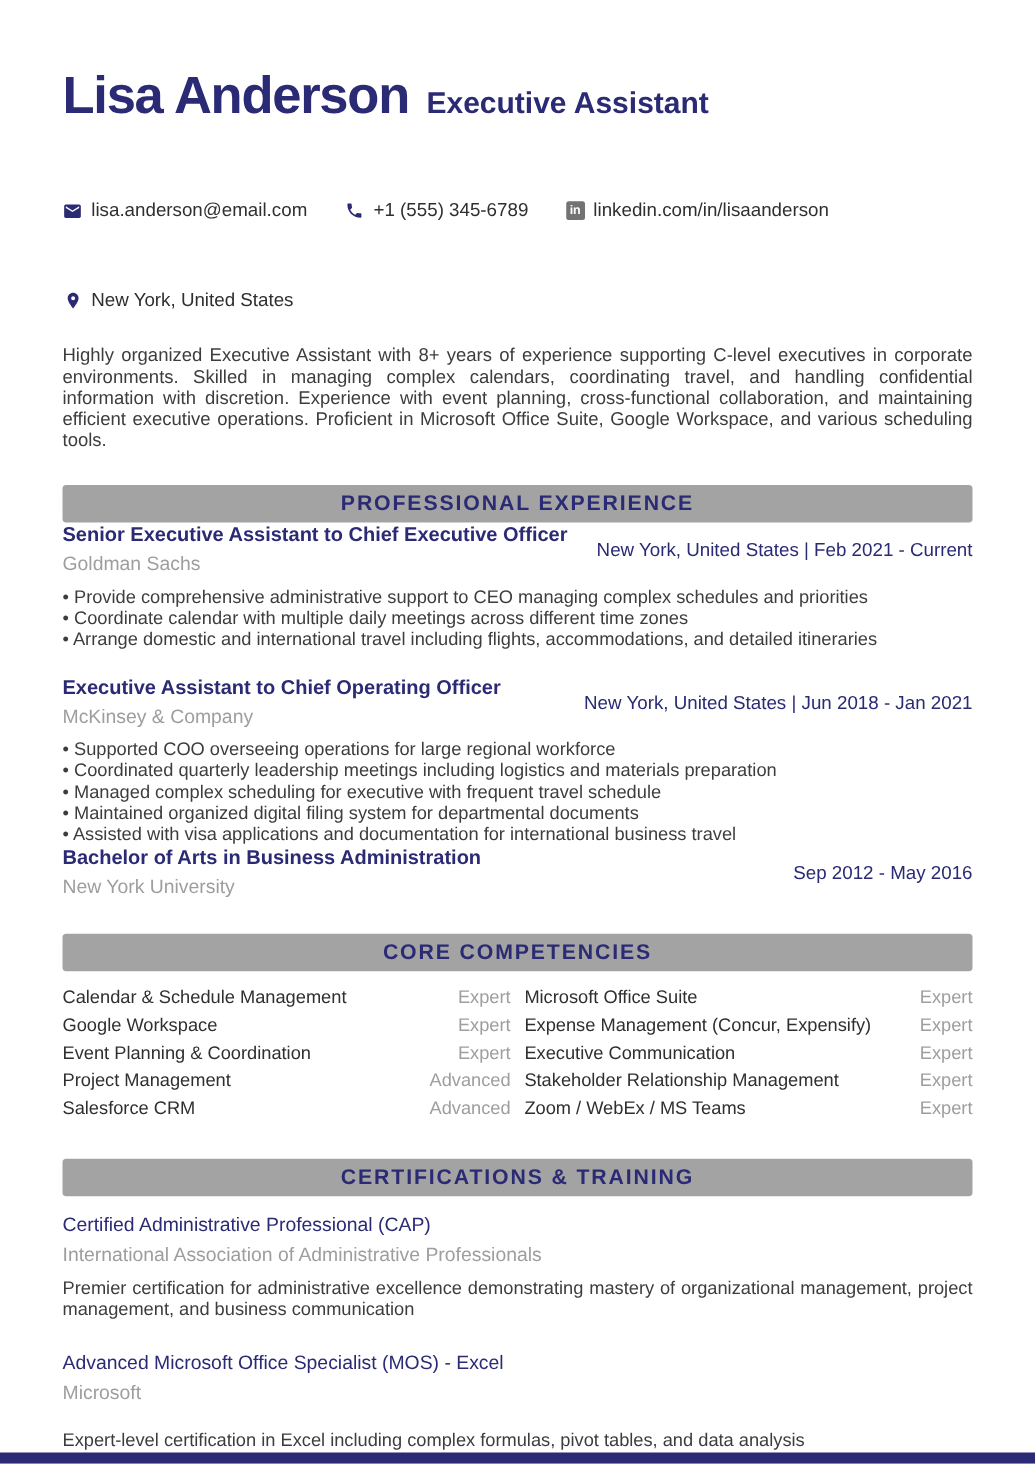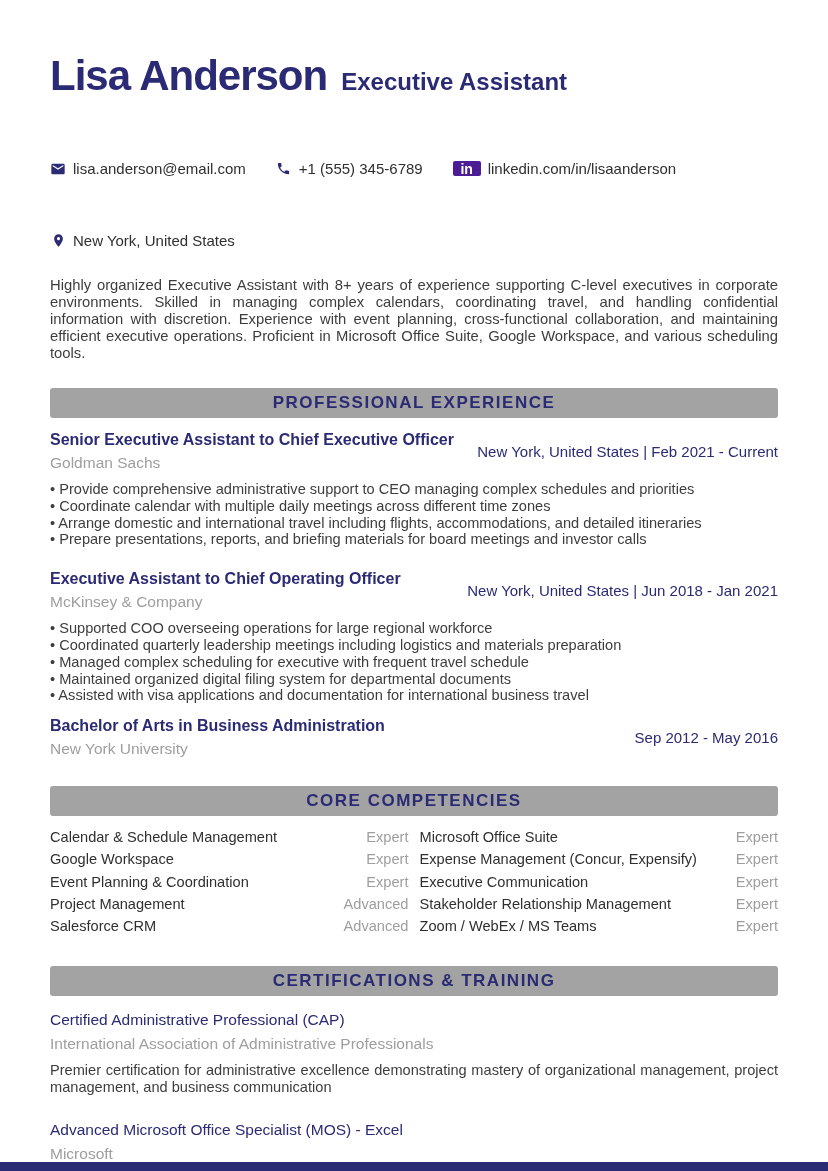--- a/index.html
+++ b/index.html
@@ -10,33 +10,33 @@
   
   .name-row { display:flex; align-items:baseline; gap:14px; margin-top:2px; }
   .name { font-size:42px; font-weight:bold; color:#2b2a74; letter-spacing:-1px; }
   .job-title { font-size:24px; font-weight:bold; color:#2b2a74; }
 
   .contact-row { display:flex; align-items:center; gap:30px; margin-top:16px; }
   .contact-row.second { margin-top:11px; }
   .contact-item { display:flex; align-items:center; gap:7px; font-size:15px; color:#2f2f2f;margin-top:44px; }
   .cicon { width:16px; height:16px; display:inline-flex; align-items:center; justify-content:center; flex:0 0 auto; }
   .cicon svg { display:block; }
-  .li-badge { width:28px; height:15px; background:#4c1d95; border-radius:2px; color:#fff;
-    font-size:14px; font-weight:bold; display:flex; align-items:center; justify-content:center; }
+  .li-badge { width:15px; height:15px; background:#737373; border-radius:2px; color:#fff;
+    font-size:10px; font-weight:bold; display:flex; align-items:center; justify-content:center; }
 
   .summary { margin-top:28px; font-size:14.8px; line-height:17px; color:#3d3d3d;
     text-align:justify; }
 
   
   .section-bar { margin-top:26px; height:30px; background:#a3a3a3; border-radius:3px;
     display:flex; align-items:center; justify-content:center; }
   .section-bar span { font-size:17px; font-weight:bold; color:#2b2a74; letter-spacing:1.5px; }
 
   
-  .entry { margin-top:11px; }
+  .entry { }
   .entry-head { display:flex; align-items:center; justify-content:space-between; }
   .entry-left { display:flex; flex-direction:column; }
   .entry-title { font-size:16px; font-weight:bold; color:#2b2a74; line-height:21px; }
   .entry-org { font-size:15.5px; color:#9e9e9e; line-height:22px; margin-top:2px; }
   .entry-meta { font-size:15px; color:#2b2a74; white-space:nowrap; padding-left:12px; }
   .bullets { margin-top:7px; }
   .bullet { font-size:14.6px; line-height:16.8px; color:#3d3d3d; }
   .bullet::before { content:"• "; }
   .entry.gap { margin-top:20px; }
 
@@ -112,21 +112,20 @@
       <div class="entry-left">
         <span class="entry-title">Senior Executive Assistant to Chief Executive Officer</span>
         <span class="entry-org">Goldman Sachs</span>
       </div>
       <span class="entry-meta">New York, United States | Feb 2021 - Current</span>
     </div>
     <div class="bullets">
       <div class="bullet">Provide comprehensive administrative support to CEO managing complex schedules and priorities</div>
       <div class="bullet">Coordinate calendar with multiple daily meetings across different time zones</div>
       <div class="bullet">Arrange domestic and international travel including flights, accommodations, and detailed itineraries</div>
-      <div class="bullet">Prepare presentations, reports, and briefing materials for board meetings and investor calls</div>
     </div>
   </div>
 
   <div class="entry gap">
     <div class="entry-head">
       <div class="entry-left">
         <span class="entry-title">Executive Assistant to Chief Operating Officer</span>
         <span class="entry-org">McKinsey &amp; Company</span>
       </div>
       <span class="entry-meta">New York, United States | Jun 2018 - Jan 2021</span>

